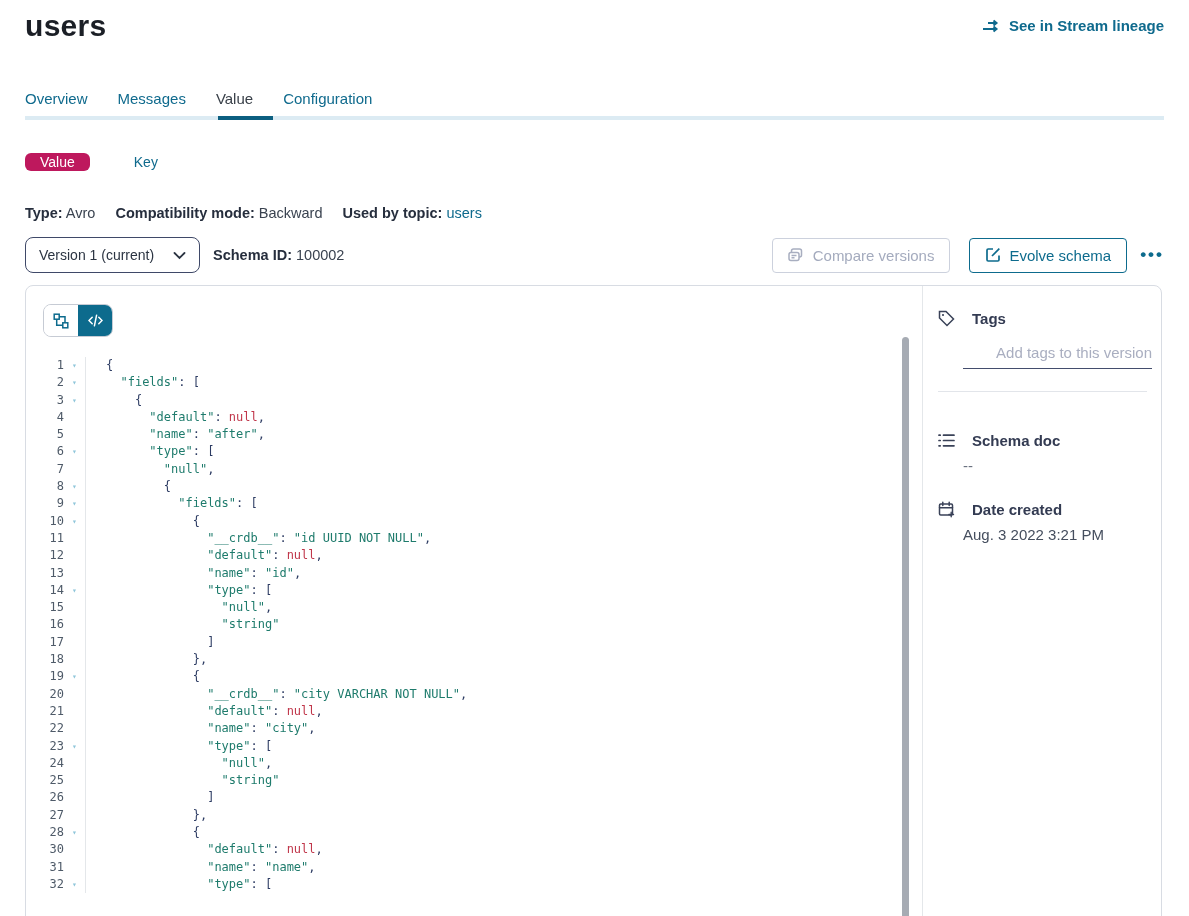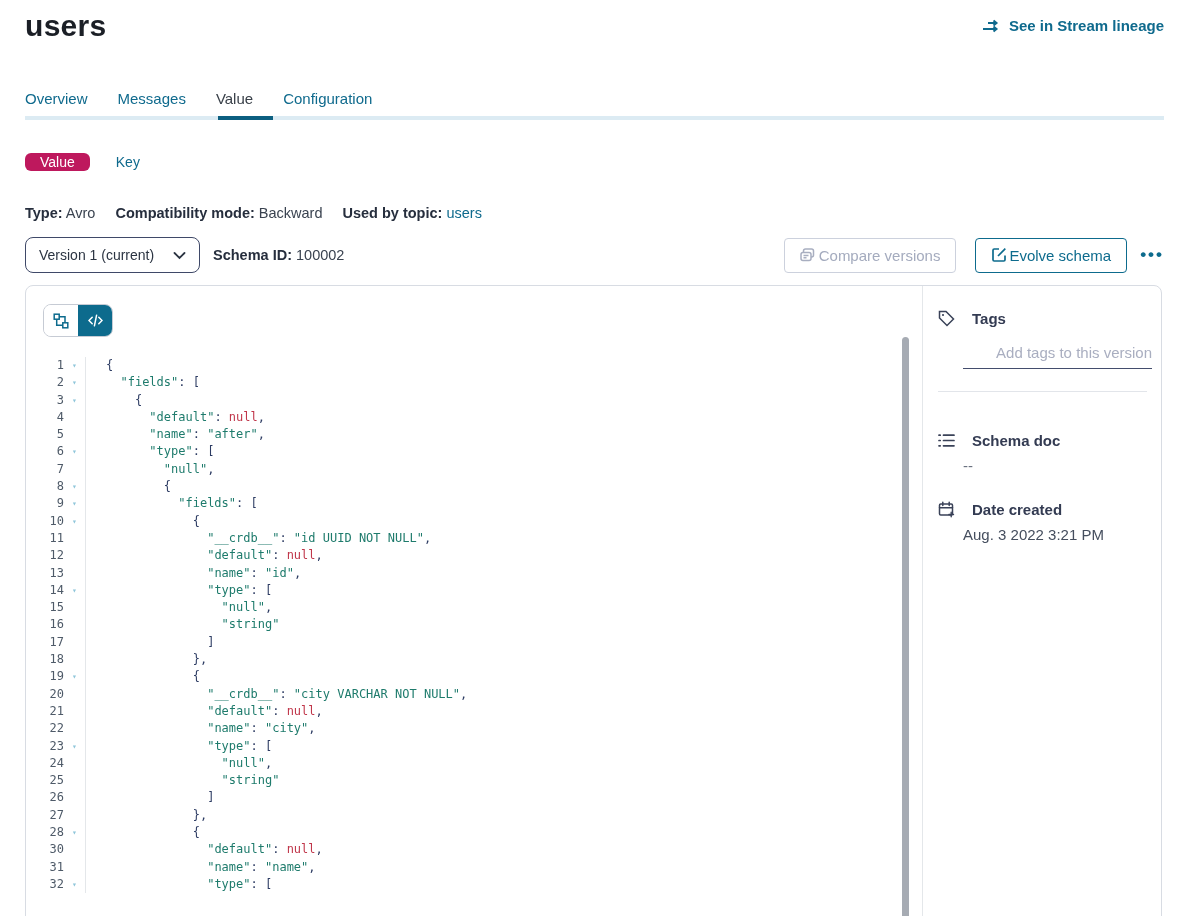--- a/index.html
+++ b/index.html
@@ -15,34 +15,34 @@
   
   .tabs { display:flex; gap:30px; margin-top:46px; }
   .tab { font-size:15px; color:#0f6a8d; cursor:pointer; padding-bottom:9px; }
   .tab.active { color:#394049; font-weight:500; }
   .tabstrip { height:4px; background:#dcebf3; position:relative; }
   .tabstrip .seg { position:absolute; left:193px; width:55px; top:0; height:4px; background:#0c5f80; }
 
   
   .toggle-row { margin-top:33px; display:flex; align-items:center; }
   .btn-value { background:#be185d; color:#fff; border-radius:6px; padding:1px 15px; font-size:14px; cursor:pointer; }
-  .key-link { color:#0f6a8d; font-size:14px; margin-left:26px; cursor:pointer; }
+  .key-link { color:#0f6a8d; font-size:14px; margin-left:44px; cursor:pointer; }
 
   
   .meta-row { margin-top:34px; font-size:14.5px; display:flex; }
   .meta-group { margin-right:20px; color:#3a4350; }
   .meta-label { font-weight:700; color:#262e3d; }
   .meta-link { color:#0f6a8d; cursor:pointer; }
 
   
   .version-row { margin-top:16px; display:flex; align-items:center; }
   .select { width:175px; height:36px; border:1px solid #3f4968; border-radius:8px; display:flex; align-items:center; justify-content:space-between; padding:0 13px; font-size:14px; color:#2b3442; cursor:pointer; background:#fff; }
   .schema-id { margin-left:13px; font-size:14.5px; color:#3a4350; }
   .flexspace { flex:1; }
-  .btn { height:35px; border-radius:4px; display:flex; align-items:center; gap:2px; padding:0 15px; font-size:15px; cursor:pointer; background:#fff; }
+  .btn { height:35px; border-radius:4px; display:flex; align-items:center; gap:8px; padding:0 15px; font-size:15px; cursor:pointer; background:#fff; }
   .btn.disabled { border:1px solid #ccd1dd; color:#a4abbe; font-weight:500; cursor:default; }
   .btn.outline { border:1px solid #0d6b8d; color:#0d6b8d; font-weight:400; margin-left:19px; }
   .more { color:#0d6b8d; font-weight:700; font-size:17px; letter-spacing:2px; margin-left:13px; cursor:pointer; }
 
   
   .panel { margin-top:12px; width:1137px; height:680px; border:1px solid #d8dce3; border-radius:8px; display:flex; background:#fff; overflow:hidden; }
   .code-pane { flex:1; position:relative; padding-top:18px; }
   .view-toggle { margin-left:17px; display:inline-flex; border:1px solid #c6cbd4; border-radius:8px; height:33px; overflow:hidden; }
   .view-seg { width:34px; display:flex; align-items:center; justify-content:center; cursor:pointer; background:#fff; }
   .view-seg.active { background:#0d6b8d; }

